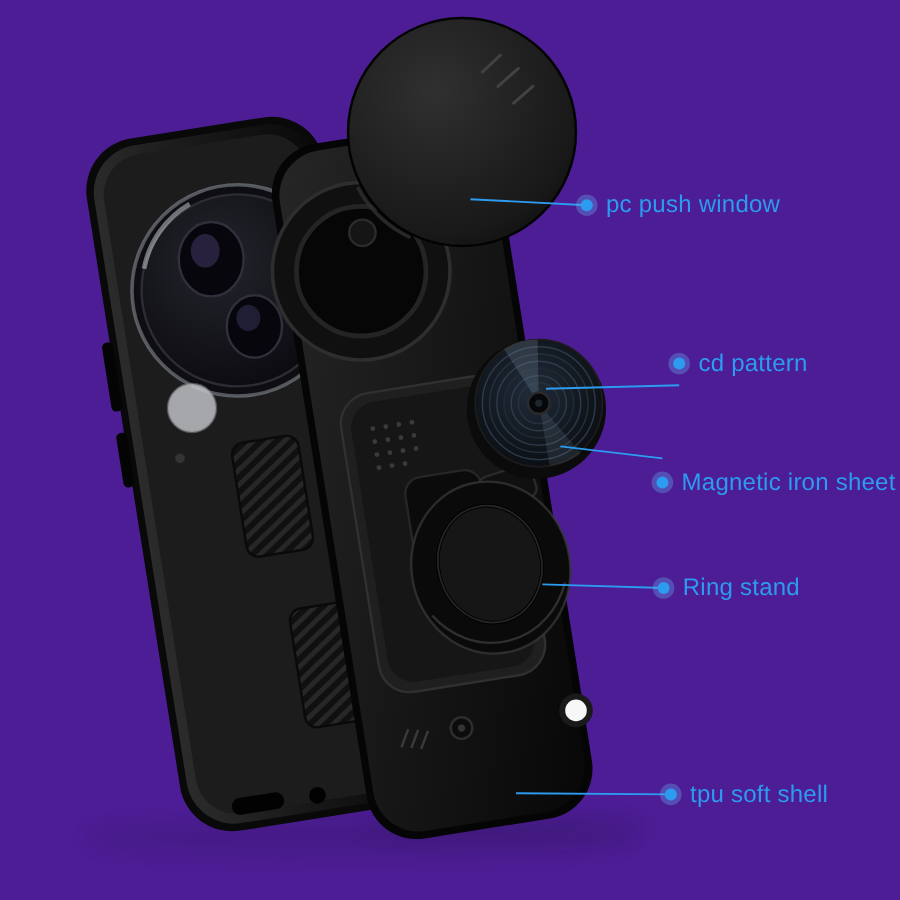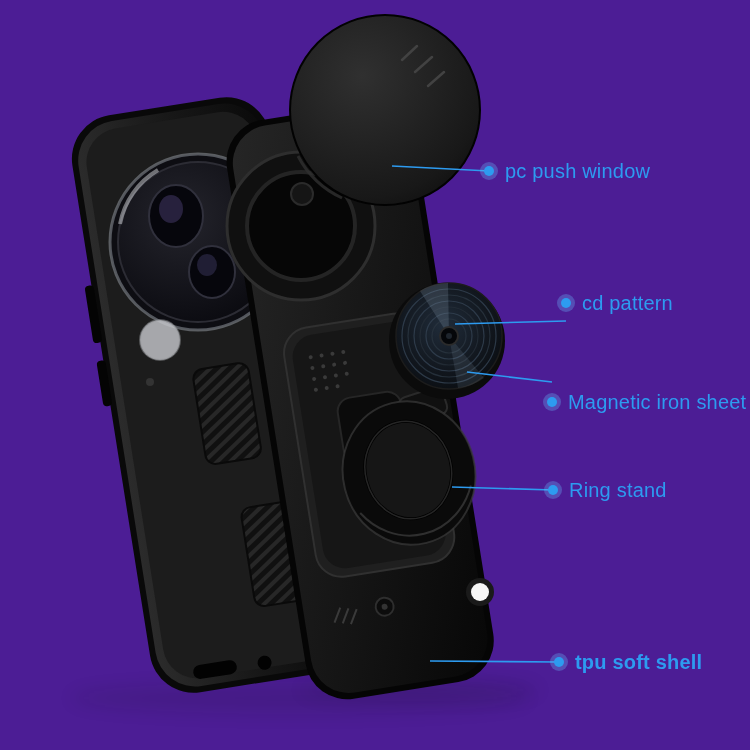--- a/index.html
+++ b/index.html
@@ -210,18 +210,18 @@
   <div class="callout" style="left: 547px; top: 382px; margin-top: 20px;">
     <span class="dot"></span>
     <span class="callout-label">Magnetic iron sheet</span>
   </div>
 
   <div class="callout" style="left: 548px; top: 490px; justify-content: space-between;">
     <span class="dot"></span>
     <span class="callout-label">Ring stand</span>
   </div>
 
-  <div class="callout" style="left: 554px; top: 662px; font-weight: bold;">
+  <div class="callout" style="left: 554px; top: 662px;">
     <span class="dot"></span>
     <span class="callout-label">tpu soft shell</span>
   </div>
 
 </div>
 
 </body></html>

